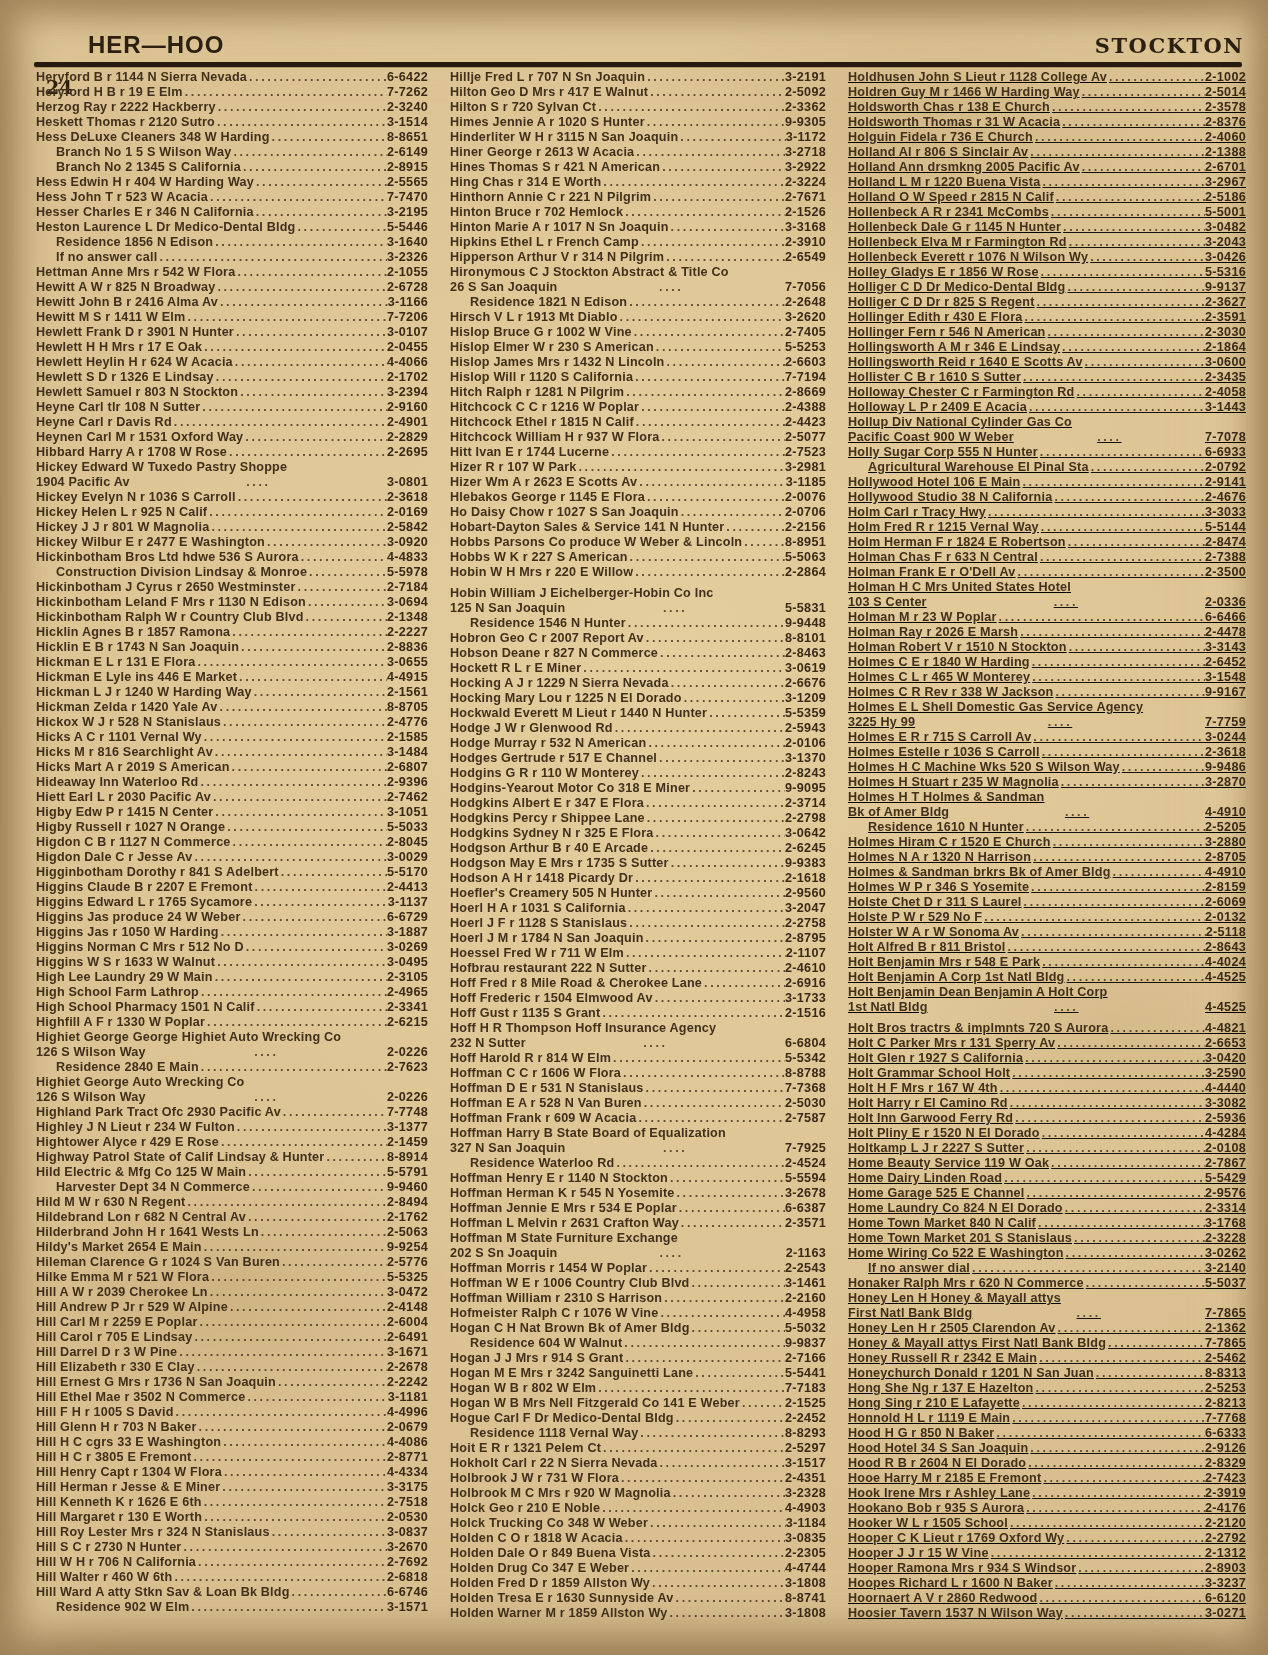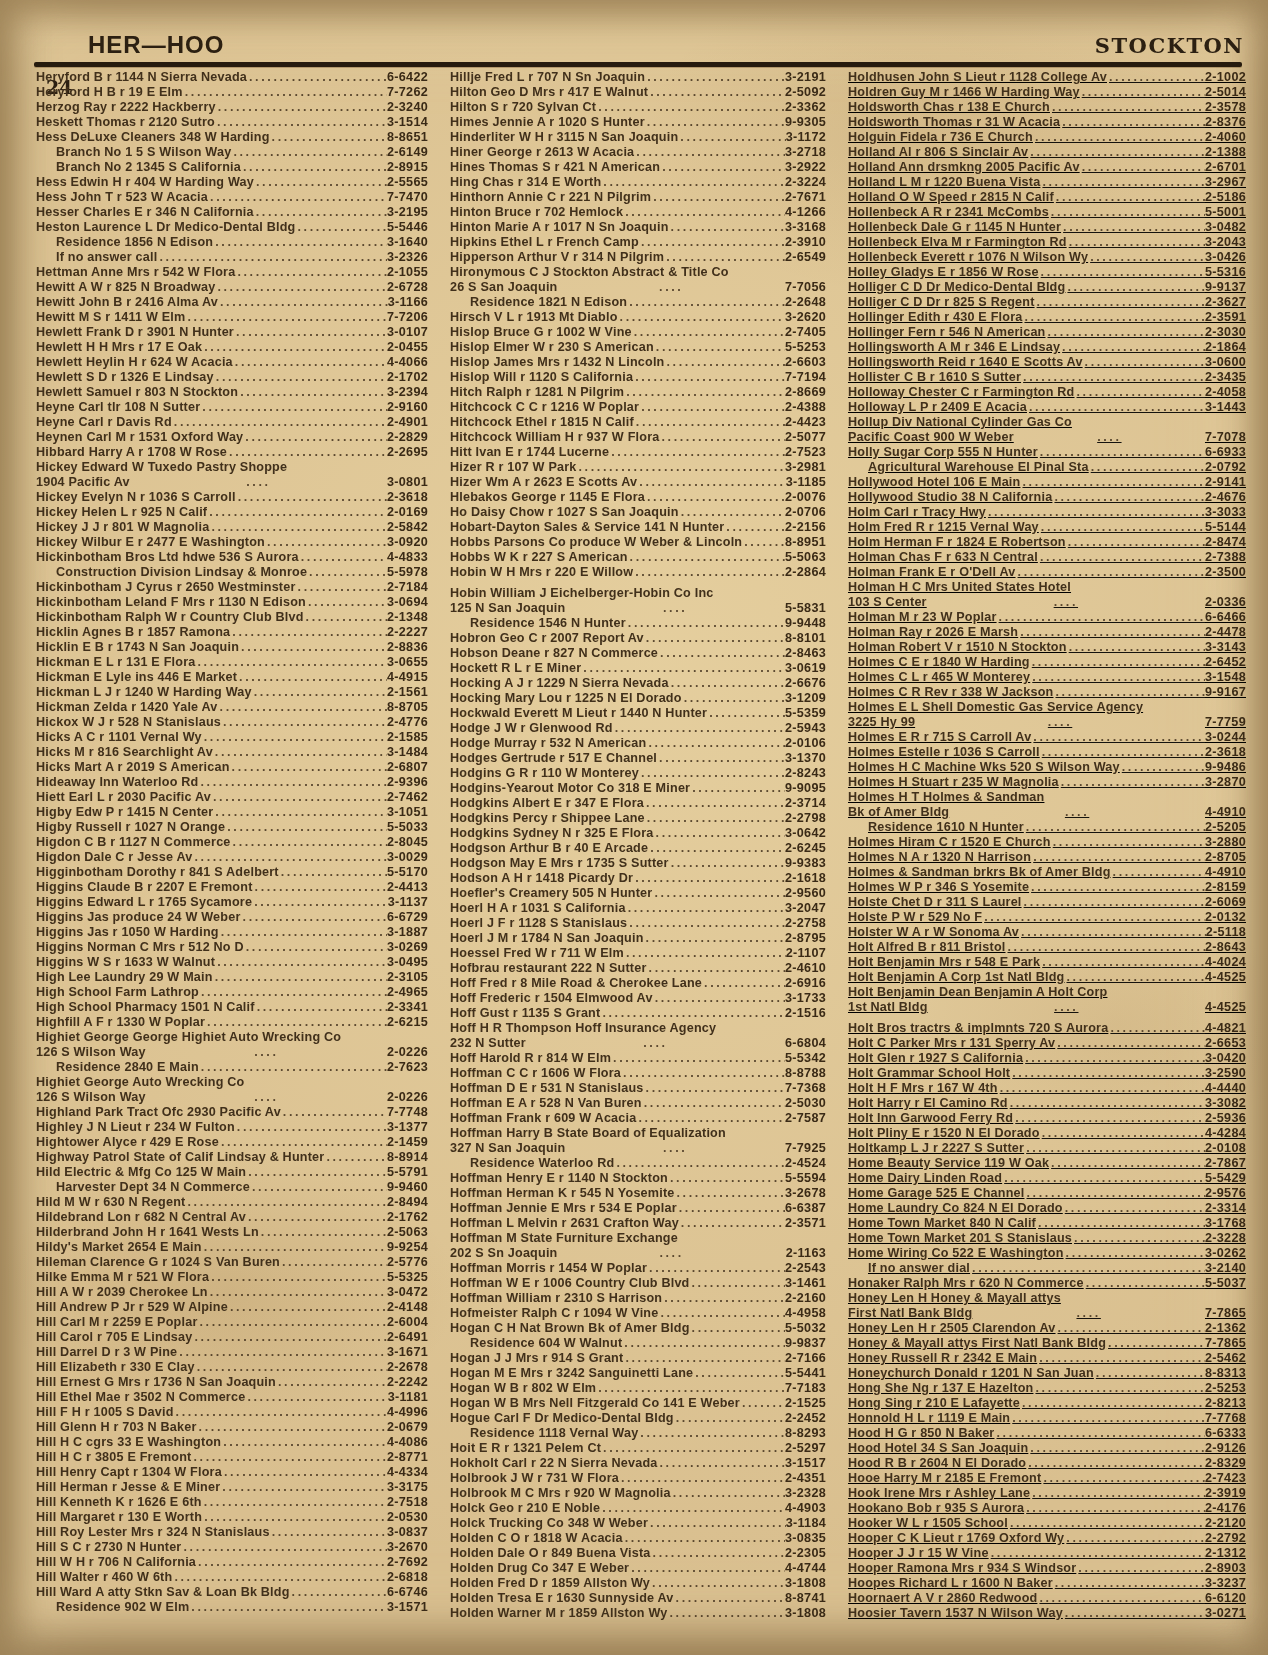--- a/index.html
+++ b/index.html
@@ -608,21 +608,21 @@
           <span class="ph">2-3224</span>
         </div>
         <div class="line n">
           <span class="nm">Hinthorn Annie C r 221 N Pilgrim</span>
           <span class="ld"></span>
           <span class="ph">2-7671</span>
         </div>
         <div class="line n">
           <span class="nm">Hinton Bruce r 702 Hemlock</span>
           <span class="ld"></span>
-          <span class="ph">4-1266</span>
+          <span class="ph">2-1526</span>
         </div>
         <div class="line n">
           <span class="nm">Hinton Marie A r 1017 N Sn Joaquin</span>
           <span class="ld"></span>
           <span class="ph">3-3168</span>
         </div>
         <div class="line n">
           <span class="nm">Hipkins Ethel L r French Camp</span>
           <span class="ld"></span>
           <span class="ph">2-3910</span>
@@ -962,21 +962,21 @@
           <span class="nm">Hoffman W E r 1006 Country Club Blvd</span>
           <span class="ld"></span>
           <span class="ph">3-1461</span>
         </div>
         <div class="line n">
           <span class="nm">Hoffman William r 2310 S Harrison</span>
           <span class="ld"></span>
           <span class="ph">2-2160</span>
         </div>
         <div class="line n">
-          <span class="nm">Hofmeister Ralph C r 1094 W Vine</span>
+          <span class="nm">Hofmeister Ralph C r 1076 W Vine</span>
           <span class="ld"></span>
           <span class="ph">4-4958</span>
         </div>
         <div class="line n">
           <span class="nm">Hogan C H Nat Brown Bk of Amer Bldg</span>
           <span class="ld"></span>
           <span class="ph">5-5032</span>
         </div>
         <div class="line i">
           <span class="nm">Residence 604 W Walnut</span>

